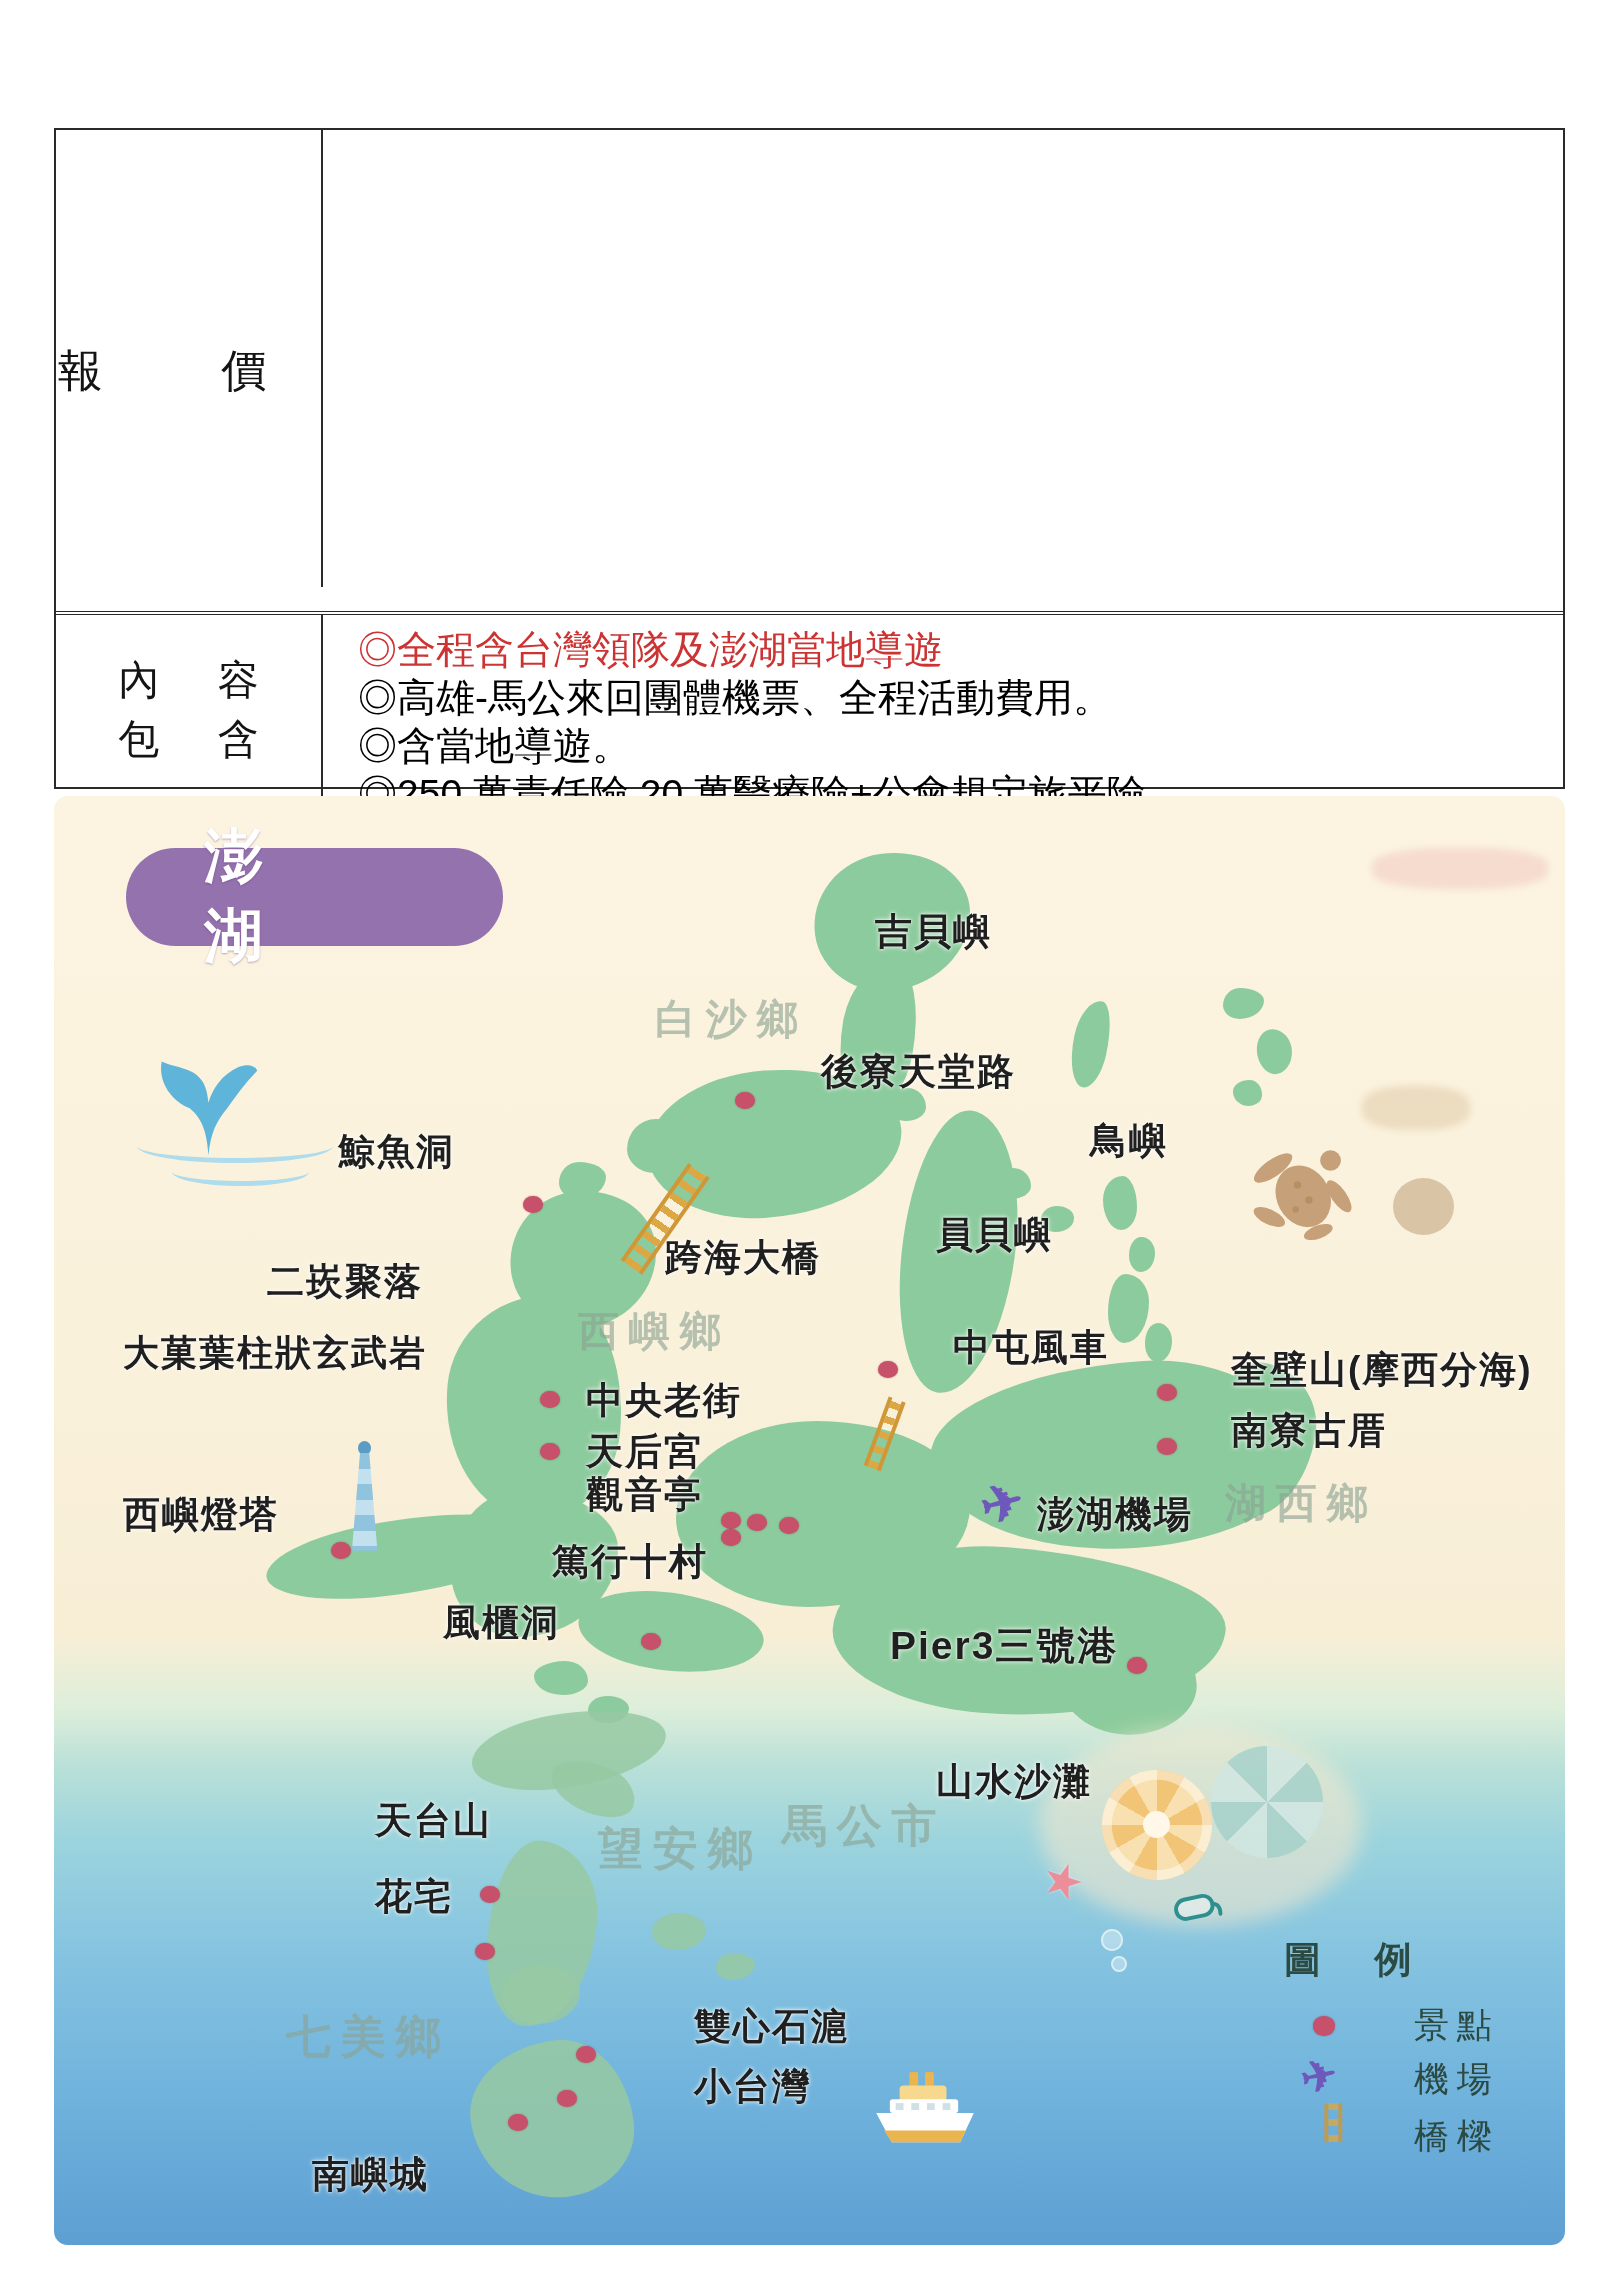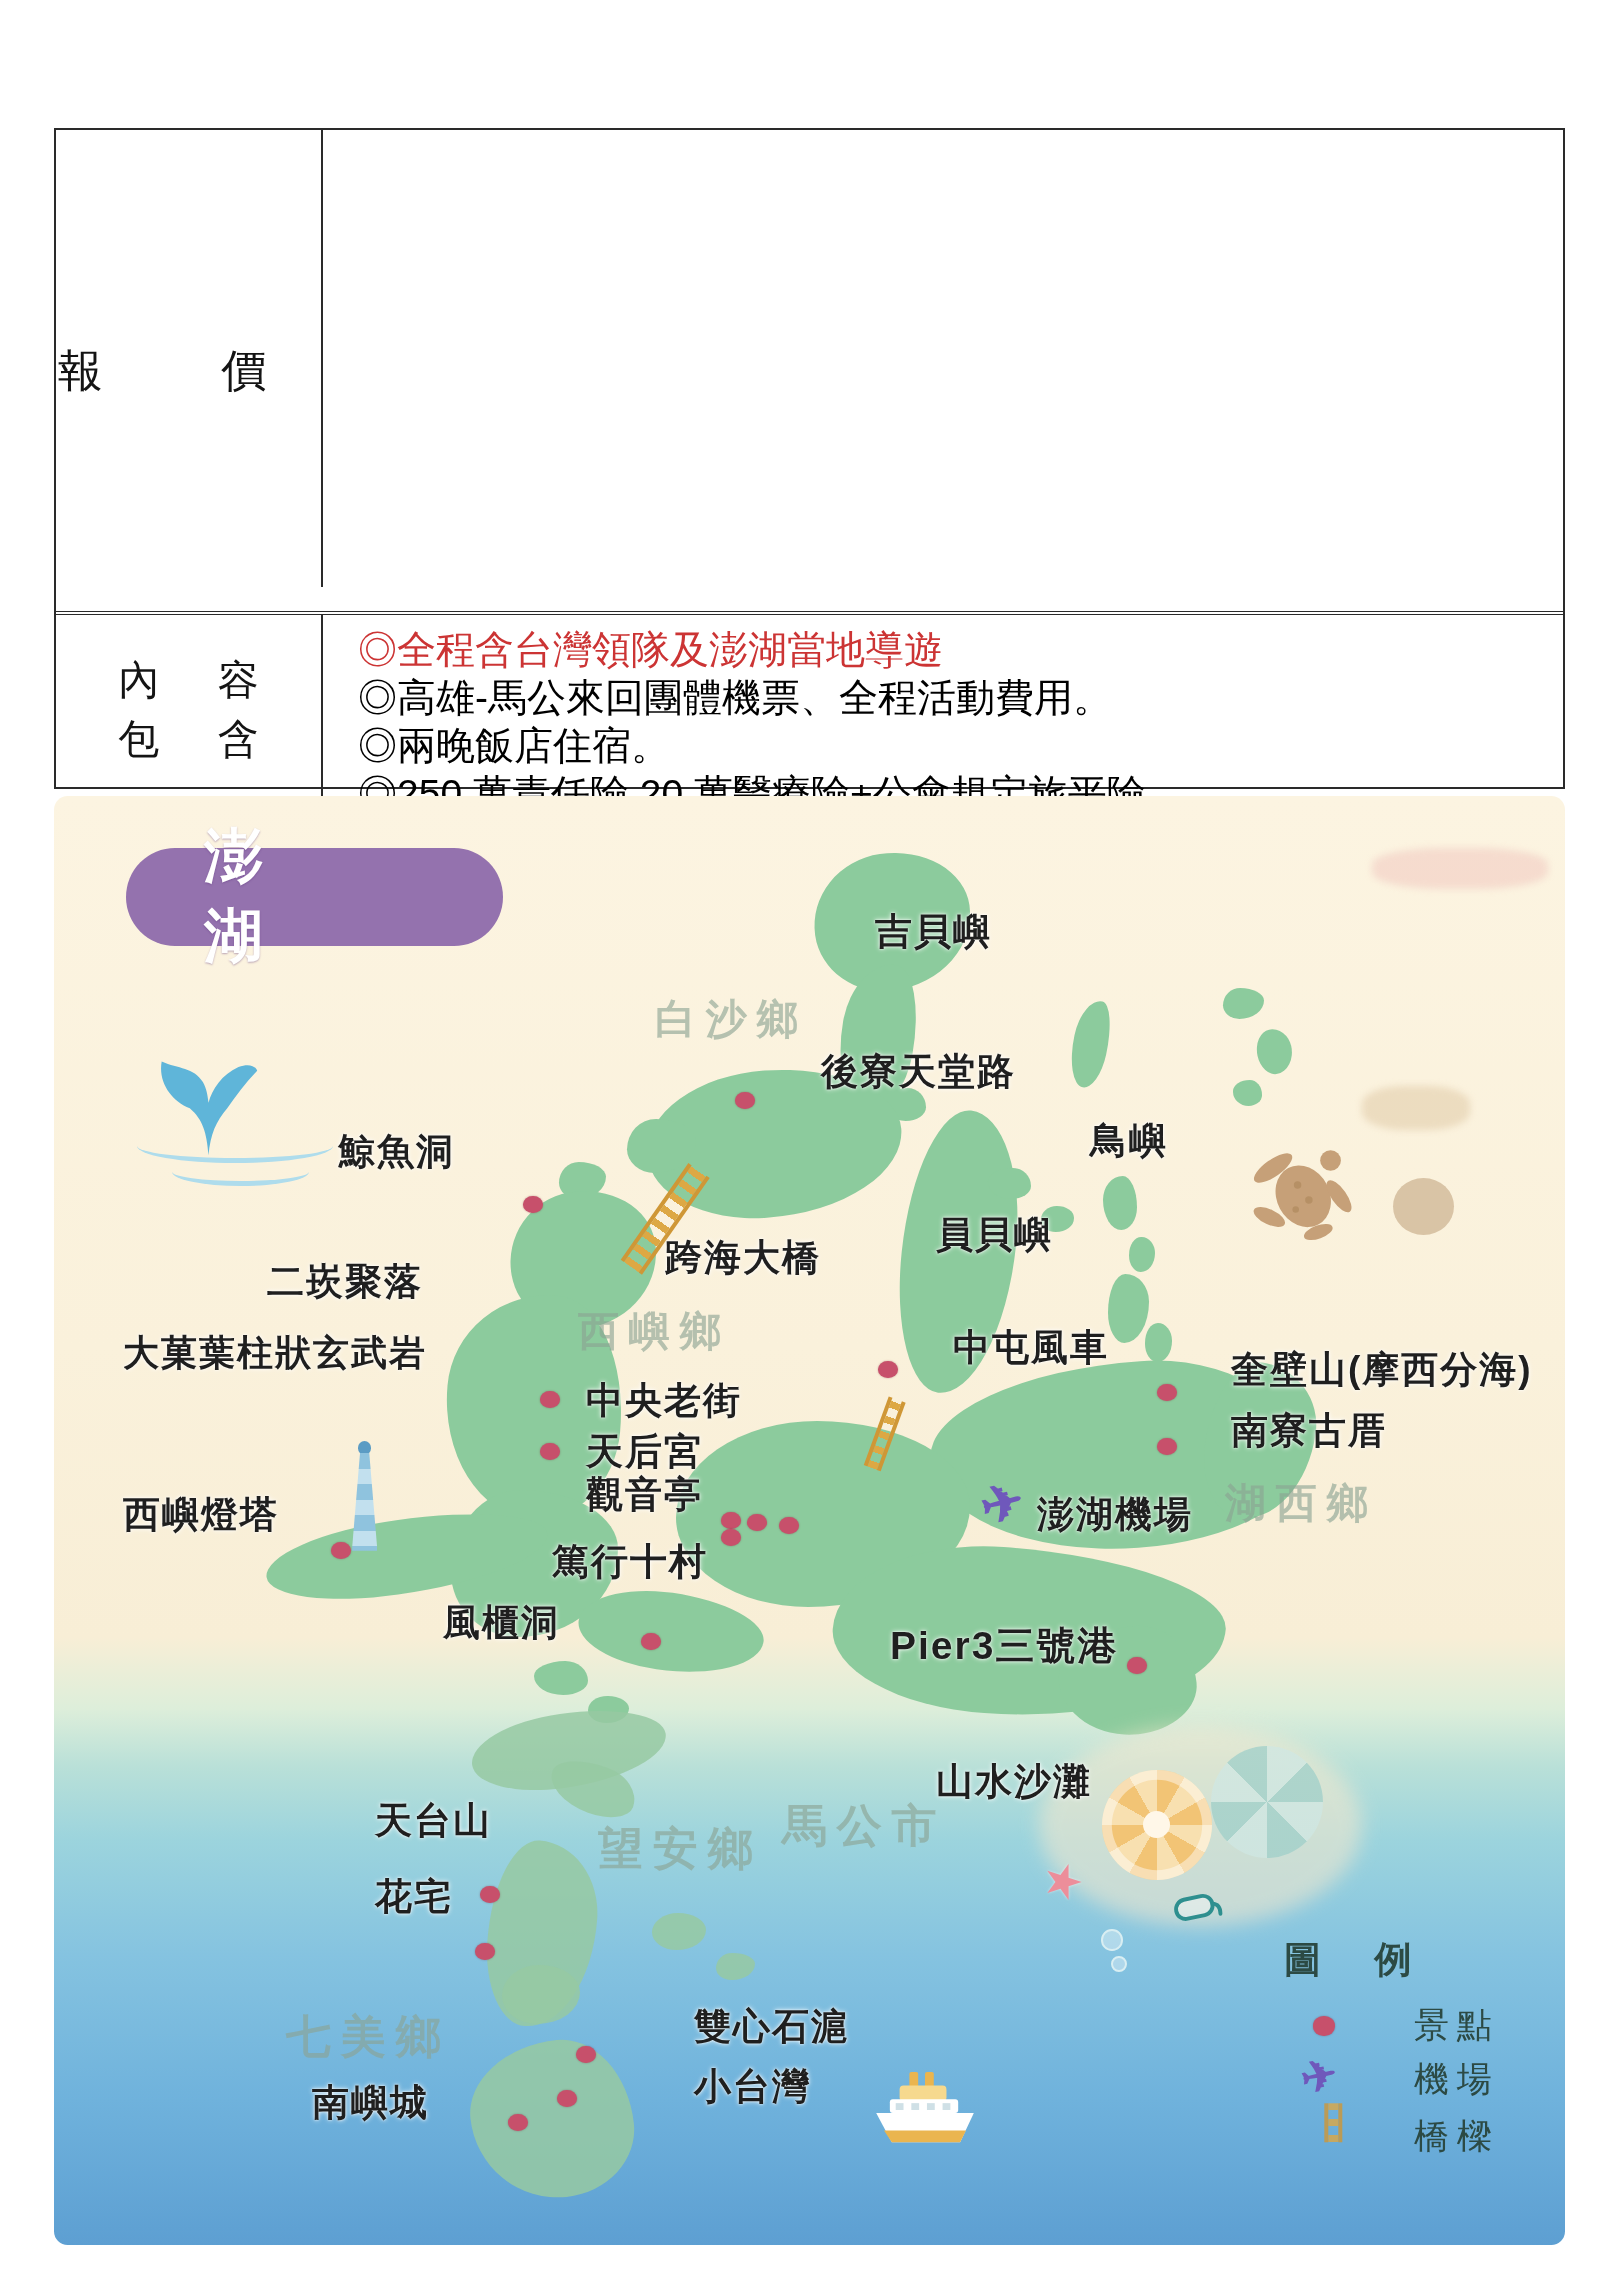--- a/index.html
+++ b/index.html
@@ -120,21 +120,21 @@
       </div>
     </div>
     <div class="t-row" id="row-include">
       <div class="t-label-cell">
         <div class="t-label-two">內 容</div>
         <div class="t-label-two">包 含</div>
       </div>
       <div class="t-content-cell" id="include-items">
           <div class="inc-line red" style="top: 7.8px;">◎全程含台灣領隊及澎湖當地導遊</div>
           <div class="inc-line" style="top: 56px;">◎高雄-馬公來回團體機票、全程活動費用。</div>
-          <div class="inc-line" style="top: 104px;">◎兩晚飯店住宿。</div>
+          <div class="inc-line" style="top: 104px;">◎含當地導遊。</div>
           <div class="inc-line" style="top: 152px;">◎250 萬責任險 20 萬醫療險+公會規定旅平險。</div>
         </div>
     </div>
   </div>
 
   <div id="map">
 
     <div class="isle" style="left:760px; top:57px;  width:157px; height:137px; transform:rotate(-8deg);"></div>
     <div class="isle r2" style="left:787px; top:167px; width:74px;  height:147px; transform:rotate(10deg);"></div>
     <div class="isle r3" style="left:1169px; top:192px; width:41px; height:31px;"></div>
@@ -269,21 +269,21 @@
         <div class="map-label poi" style="left: 389px; top: 802px;">風櫃洞</div>
         <div class="map-label poi" style="left: 836px; top: 823px; font-size: 39px;">Pier3三號港</div>
         <div class="map-label poi" style="left: 882px; top: 961px;">山水沙灘</div>
         <div class="map-label region" style="left: 728px; top: 1000px; font-size: 45px;">馬公市</div>
         <div class="map-label poi" style="left: 321px; top: 1000px;">天台山</div>
         <div class="map-label region" style="left: 544px; top: 1023px; font-size: 45px;">望安鄉</div>
         <div class="map-label poi" style="left: 321px; top: 1076px;">花宅</div>
         <div class="map-label poi" style="left: 640px; top: 1206px;">雙心石滬</div>
         <div class="map-label region" style="left: 232px; top: 1211px; font-size: 45px;">七美鄉</div>
         <div class="map-label poi" style="left: 640px; top: 1266px;">小台灣</div>
-        <div class="map-label poi" style="left: 258px; top: 1282px; font-family: Liberation Mono, monospace;">南嶼城</div>
+        <div class="map-label poi" style="left: 258px; top: 1354px; font-family: Liberation Mono, monospace;">南嶼城</div>
       </div>
     <div id="map-dots">
         <div class="spot-dot" style="left: 681px; top: 296px;"></div>
         <div class="spot-dot" style="left: 469px; top: 400px;"></div>
         <div class="spot-dot" style="left: 486px; top: 595px;"></div>
         <div class="spot-dot" style="left: 486px; top: 647px;"></div>
         <div class="spot-dot" style="left: 824px; top: 565px;"></div>
         <div class="spot-dot" style="left: 1103px; top: 588px;"></div>
         <div class="spot-dot" style="left: 1103px; top: 642px;"></div>
         <div class="spot-dot" style="left: 667px; top: 716px;"></div>

